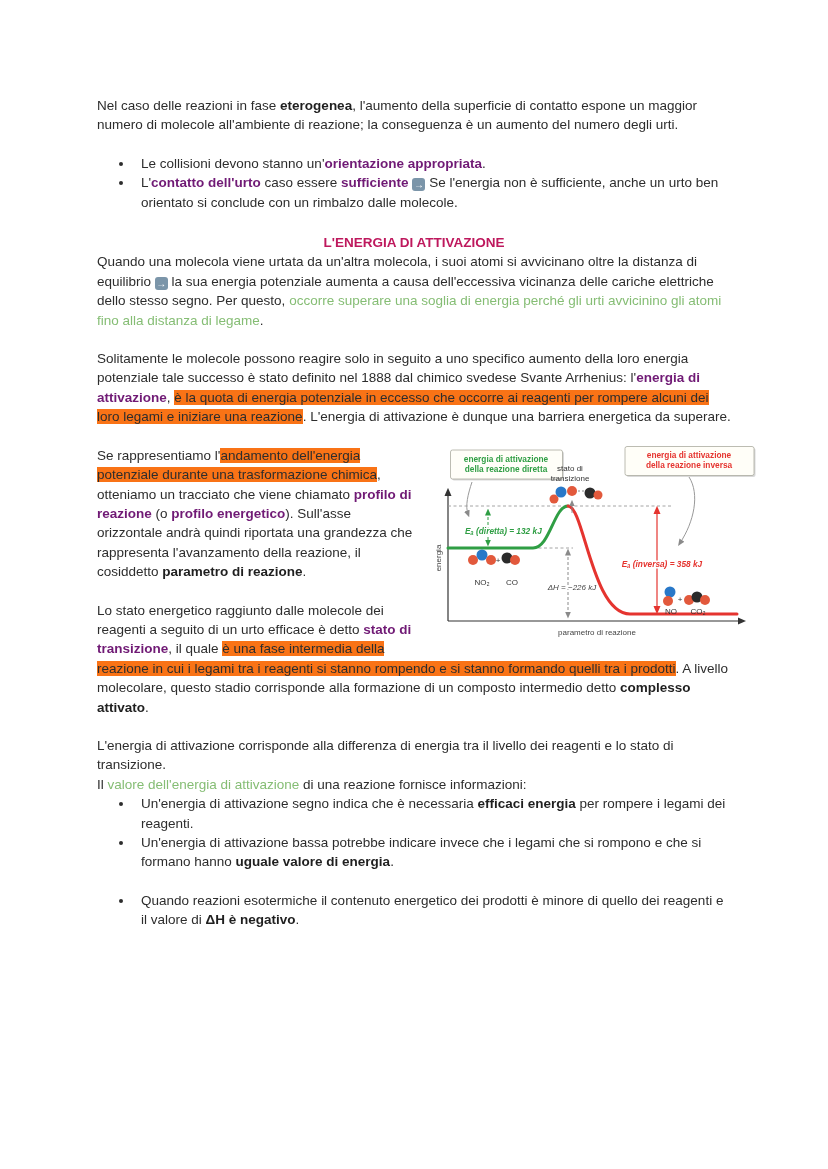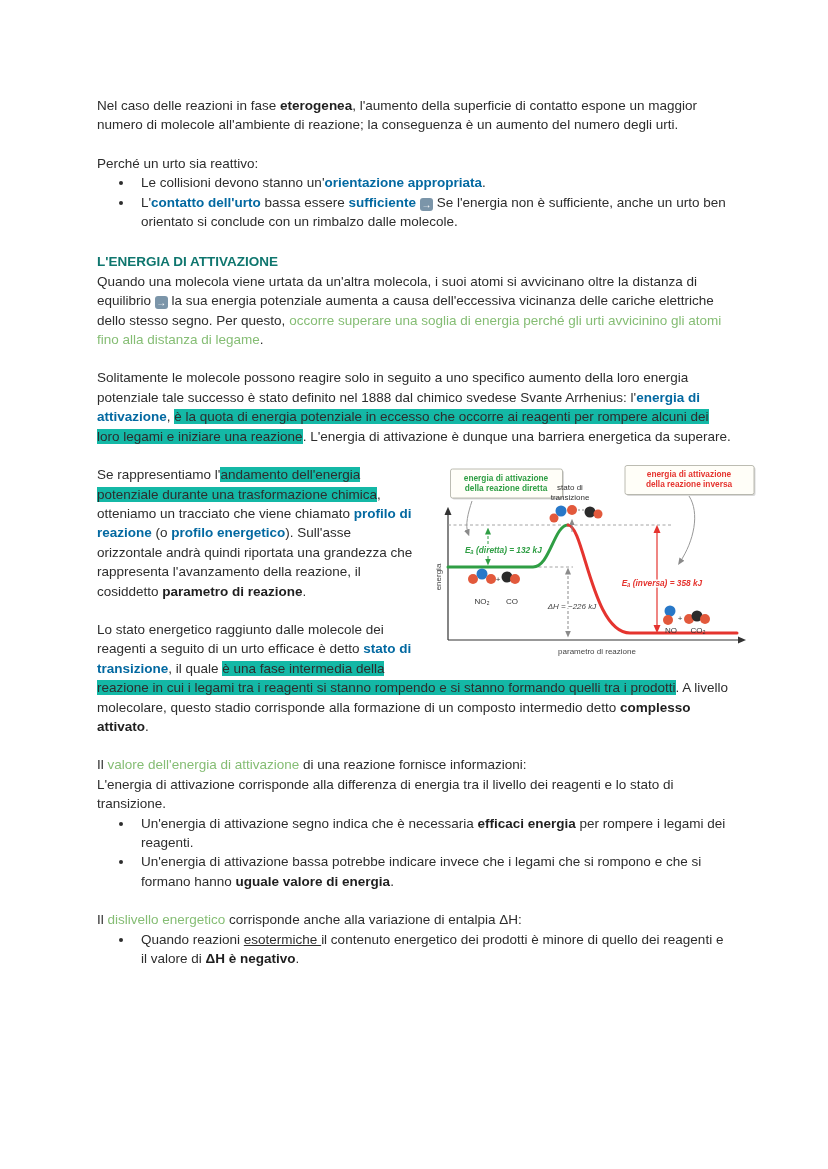--- a/index.html
+++ b/index.html
@@ -9,52 +9,51 @@
     font-family:"Liberation Sans",sans-serif;
     font-size:13.5px;line-height:19.4px;color:#2d2d2d;
     overflow:hidden;
   }
   p{margin:0 0 19px 0;}
   .mb0{margin-bottom:0;}
   ul{margin:0 0 19px 0;padding-left:37px;}
   li{padding-left:7px;}
   .nb{padding-left:10px;}
   h2{
-    font-size:13.5px;line-height:19.4px;
-    color:#0f766e;margin:21px 0 0 0;font-weight:bold;
+    font-size:13.5px;line-height:19.4px;text-align:center;
+    color:#be185d;margin:21px 0 0 0;font-weight:bold;
   }
   .b{font-weight:bold;color:#1f1f1f;}
-  .gb{font-weight:bold;color:#0369a1;}
+  .gb{font-weight:bold;color:#701a75;}
   .g{color:#85bd74;}
-  .hl{background:#14b8a6;}
-  .u{text-decoration:underline;}
+  .hl{background:#f97316;}
+  .u{}
   .ai{
     display:inline-block;width:13px;height:13px;background:#7b95a9;
     border-radius:3px;color:#fff;font-size:10px;line-height:13px;
     text-align:center;font-weight:bold;vertical-align:-1px;
   }
   .figflow{overflow:visible;}
   .figflow figure{
     float:right;width:328px;height:205px;
     margin:0 -29px 8px 13px;padding:0;
   }
   svg text{font-family:"Liberation Sans",sans-serif;}
   .wbk{paint-order:stroke;stroke:#fff;stroke-width:3px;stroke-linejoin:round;}
 </style>
 </head>
 <body>
 
 <div class="page">
 
   <p><span>Nel caso delle reazioni in fase </span><span class="b">eterogenea</span><span>, l'aumento della superficie di contatto espone un maggior numero di molecole all'ambiente di reazione; la conseguenza è un aumento del numero degli urti.</span></p>
 
-  <p class="mb0"><span>Perché un urto sia reattivo:</span></p>
   <ul>
     <li><span>Le collisioni devono stanno un'</span><span class="gb">orientazione appropriata</span><span>.</span></li>
-    <li><span>L'</span><span class="gb">contatto dell'urto</span><span> bassa essere </span><span class="gb">sufficiente</span><span> </span><span class="ai">→</span><span> Se l'energia non è sufficiente, anche un urto ben orientato si conclude con un rimbalzo dalle molecole.</span></li>
+    <li><span>L'</span><span class="gb">contatto dell'urto</span><span> caso essere </span><span class="gb">sufficiente</span><span> </span><span class="ai">→</span><span> Se l'energia non è sufficiente, anche un urto ben orientato si conclude con un rimbalzo dalle molecole.</span></li>
   </ul>
 
 
   <h2>L'ENERGIA DI ATTIVAZIONE</h2>
 
   <p><span>Quando una molecola viene urtata da un'altra molecola, i suoi atomi si avvicinano oltre la distanza di equilibrio </span><span class="ai">→</span><span> la sua energia potenziale aumenta a causa dell'eccessiva vicinanza delle cariche elettriche dello stesso segno. Per questo, </span><span class="g">occorre superare una soglia di energia perché gli urti avvicinino gli atomi fino alla distanza di legame</span><span>.</span></p>
 
   <p><span>Solitamente le molecole possono reagire solo in seguito a uno specifico aumento della loro energia potenziale tale successo è stato definito nel 1888 dal chimico svedese Svante Arrhenius: l'</span><span class="gb">energia di attivazione</span><span>, </span><span class="hl">è la quota di energia potenziale in eccesso che occorre ai reagenti per rompere alcuni dei loro legami e iniziare una reazione</span><span>. L'energia di attivazione è dunque una barriera energetica da superare.</span></p>
 
   <div class="figflow">
@@ -141,25 +140,24 @@
 
         <text transform="rotate(-90 9 112)" x="9" y="112" text-anchor="middle" font-size="8" fill="#444">energia</text>
         <text x="165" y="189" text-anchor="middle" font-size="8" fill="#444">parametro di reazione</text>
       </svg>
     </figure>
 
     <p><span>Se rappresentiamo l'</span><span class="hl">andamento dell'energia potenziale durante una trasformazione chimica</span><span>, otteniamo un tracciato che viene chiamato </span><span class="gb">profilo di reazione</span><span> (o </span><span class="gb">profilo energetico</span><span>). Sull'asse orizzontale andrà quindi riportata una grandezza che rappresenta l'avanzamento della reazione, il cosiddetto </span><span class="b">parametro di reazione</span><span>.</span></p>
     <p><span>Lo stato energetico raggiunto dalle molecole dei reagenti a seguito di un urto efficace è detto </span><span class="gb">stato di transizione</span><span>, il quale </span><span class="hl">è una fase intermedia della reazione in cui i legami tra i reagenti si stanno rompendo e si stanno formando quelli tra i prodotti</span><span>. A livello molecolare, questo stadio corrisponde alla formazione di un composto intermedio detto </span><span class="b">complesso attivato</span><span>.</span></p>
   </div>
 
+  <p class="mb0"><span>L'energia di attivazione corrisponde alla differenza di energia tra il livello dei reagenti e lo stato di transizione.</span></p>
   <p class="mb0"><span>Il </span><span class="g">valore dell'energia di attivazione</span><span> di una reazione fornisce informazioni:</span></p>
-  <p class="mb0"><span>L'energia di attivazione corrisponde alla differenza di energia tra il livello dei reagenti e lo stato di transizione.</span></p>
   <ul>
     <li><span>Un'energia di attivazione segno indica che è necessaria </span><span class="b">efficaci energia</span><span> per rompere i legami dei reagenti.</span></li>
     <li><span>Un'energia di attivazione bassa potrebbe indicare invece che i legami che si rompono e che si formano hanno </span><span class="b">uguale valore di energia</span><span>.</span></li>
   </ul>
 
-  <p class="mb0"><span>Il </span><span class="g">dislivello energetico</span><span> corrisponde anche alla variazione di entalpia ΔH:</span></p>
   <ul class="mb0">
     <li><span>Quando reazioni </span><span class="u">esotermiche </span><span>il contenuto energetico dei prodotti è minore di quello dei reagenti e il valore di </span><span class="b">ΔH è negativo</span><span>.</span></li>
   </ul>
 
 </div>
 
 </body></html>

